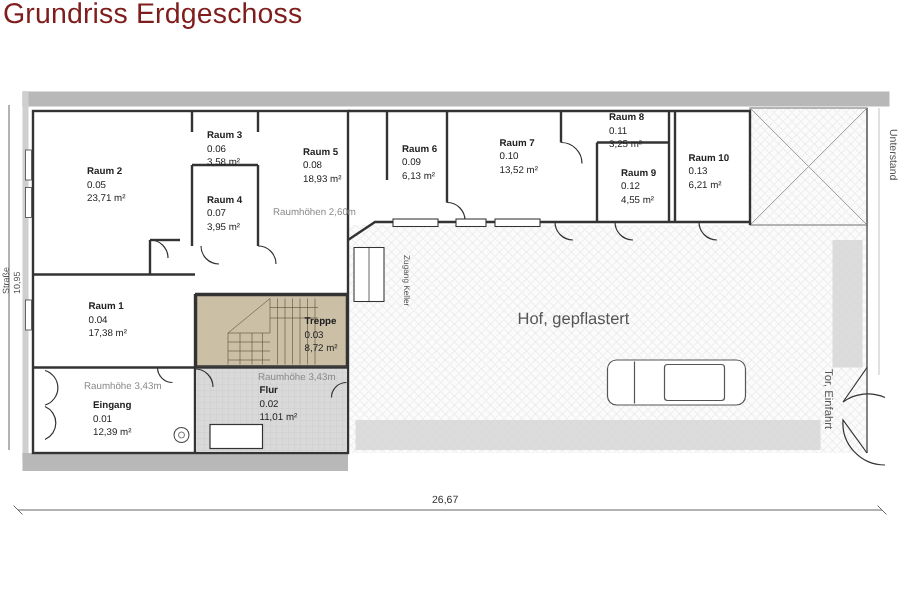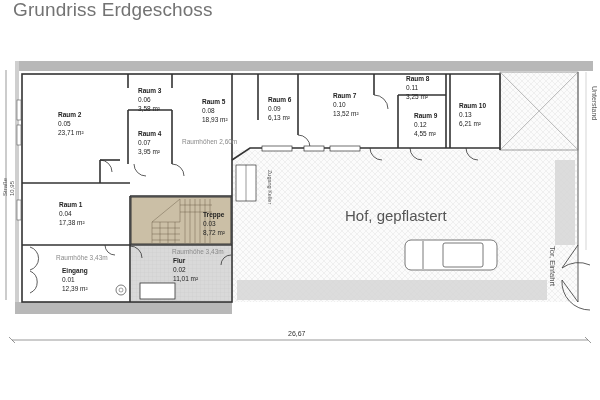--- a/index.html
+++ b/index.html
@@ -1,23 +1,23 @@
 <!DOCTYPE html>
 <html><head>
 <meta charset="utf-8">
 <style>
   html, body { margin:0; padding:0; background:#ffffff; }
   body { width:600px; height:400px; position:relative; overflow:hidden; font-family:"Liberation Sans", sans-serif; }
-  .title { position:absolute; left:2px; top:-1px; font-size:19px; color:#737373; letter-spacing:0.1px;margin-left:11px; }
+  .title { position:absolute; left:2px; top:-1px; font-size:19px; color:#7f1d1d; letter-spacing:0.1px; }
   svg.plan { position:absolute; left:0; top:0; }
   .lbl { position:absolute; font-size:6.5px; color:#222; line-height:9px; white-space:nowrap; }
   .lbl .name { font-weight:bold; }
   .note { position:absolute; font-size:6.5px; color:#8a8a8a; white-space:nowrap; }
   .vnote { position:absolute; font-size:7px; color:#555; white-space:nowrap; transform-origin:left top; }
-  .yard { position:absolute; font-size:15px; color:#555; white-space:nowrap;text-align:center; }
+  .yard { position:absolute; font-size:11px; color:#555; white-space:nowrap;text-align:center; }
   .dim { position:absolute; font-size:7px; color:#333; white-space:nowrap; }
 </style>
 </head>
 <body>
 
 <div class="title">Grundriss Erdgeschoss</div>
 
 <svg class="plan" width="600" height="400" viewBox="0 0 600 400">
   <defs>
     <pattern id="pave" width="6" height="6" patternUnits="userSpaceOnUse">

